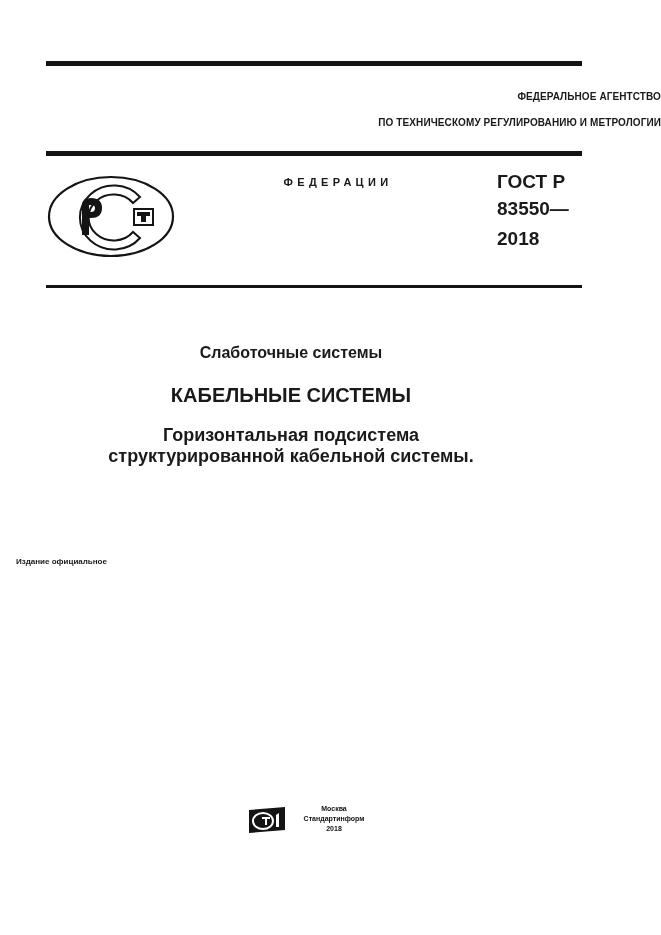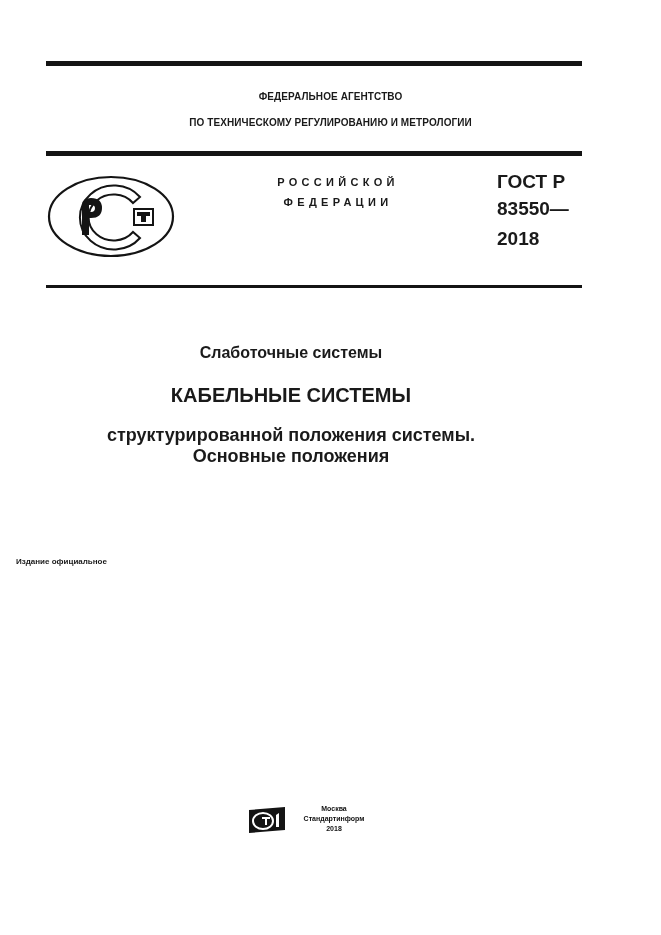--- a/index.html
+++ b/index.html
@@ -22,21 +22,21 @@
       background: #141414;
     }
     .rule-top { top: 61px; height: 5px; }
     .rule-mid { top: 151px; height: 5px; }
     .rule-bot { top: 285px; height: 3px; }
 
     .agency {
       position: absolute;
       left: 0;
       width: 661px;
-      text-align: center;
+      text-align: right;
       font-weight: bold;
       font-size: 10px;
       letter-spacing: 0.1px;
     }
     .agency-1 { top: 91px; }
     .agency-2 { top: 117px; }
 
     .logo {
       position: absolute;
       left: 47px;
@@ -127,37 +127,36 @@
 
   <path d="M93 22 A34 32 0 1 0 93 63 L86 57 A25 23 0 1 1 86 28 Z" fill="#fff" stroke="#141414" stroke-width="2"></path>
 
   <path d="M35 60 L35 30 Q35 23 44 23 Q55 23 55 33 Q55 43 44 43 L42 43 L42 60 Z M42 30 L42 37 L44 37 Q48 37 48 33 Q48 30 44 30 Z" fill="#141414" fill-rule="evenodd"></path>
 
   <rect x="87" y="34" width="19" height="16" fill="#fff" stroke="#141414" stroke-width="2"></rect>
   <path d="M90 37 L103 37 L103 41 L99 41 L99 47 L94 47 L94 41 L90 41 Z" fill="#141414"></path>
 </svg>
 
 <div class="national">
-  <div>РОССИЙСКОЙ</div>
   <div>ФЕДЕРАЦИИ</div>
 </div>
 
 <div class="gost">
   <span>ГОСТ Р</span><br>
   <span>83550—</span>
   <span class="l3">2018</span>
 </div>
 
 <div class="rule rule-bot"></div>
 
 <div class="title title-system">Слаботочные системы</div>
 <div class="title title-main">КАБЕЛЬНЫЕ СИСТЕМЫ</div>
 <div class="title title-sub">
-  <div>структурированной положения системы.</div>
-  <div>Основные положения</div>
+  <div>Горизонтальная подсистема</div>
+  <div>структурированной кабельной системы.</div>
 </div>
 
 <div class="edition">Издание официальное</div>
 
 <svg class="pub-logo" viewBox="0 0 38 28">
   <path d="M1 4 L37 1 L37 24 L1 27 Z" fill="#141414"></path>
   <ellipse cx="15" cy="15" rx="10" ry="8" fill="none" stroke="#fff" stroke-width="2"></ellipse>
   <path d="M14 11 L22 11 L22 13 L19 13 L19 19 L17 19 L17 13 L14 13 Z" fill="#fff"></path>
   <path d="M28 9 L31 7 L31 21 L28 21 Z" fill="#fff"></path>
 </svg>

